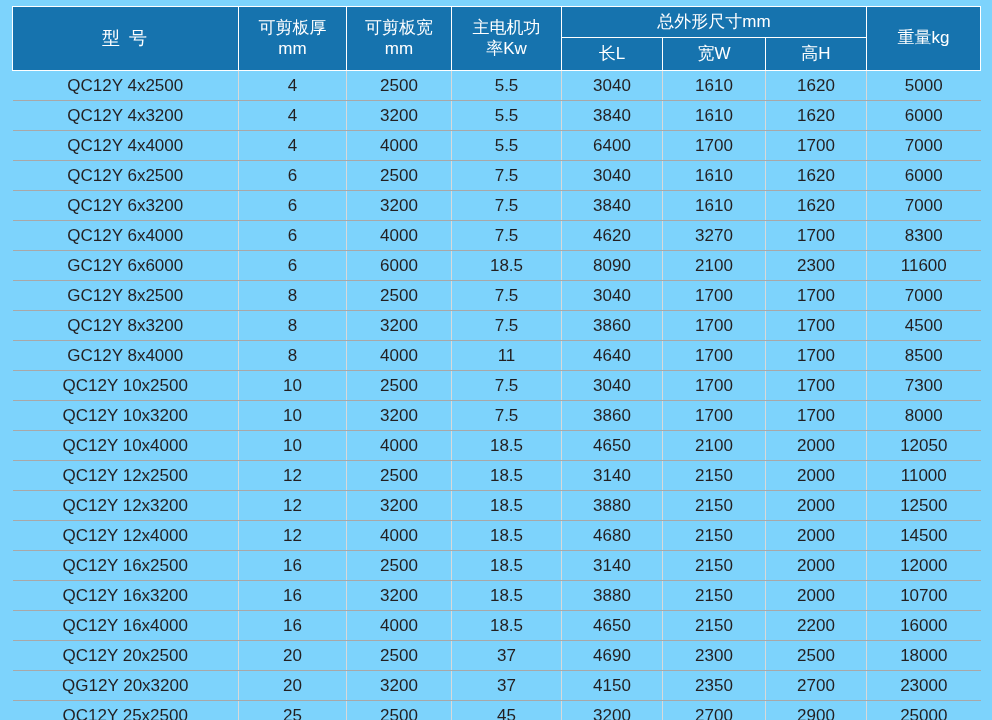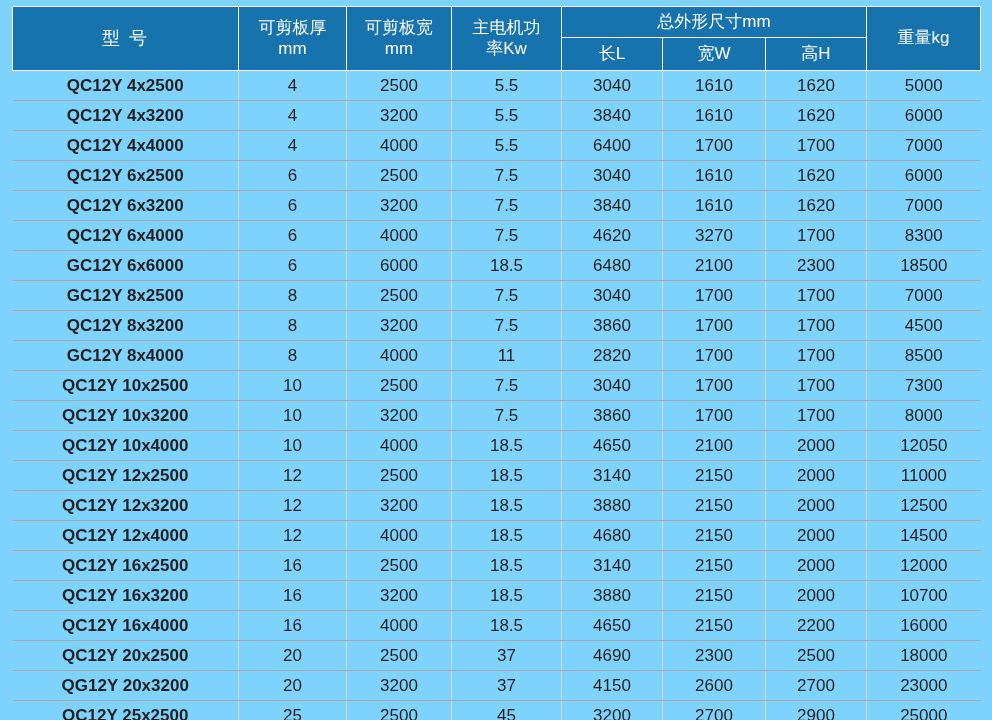--- a/index.html
+++ b/index.html
@@ -75,21 +75,20 @@
     font-size: 17px;
     color: #231f20;
     padding: 0;
     white-space: nowrap;
   }
   tbody tr:last-child td {
     border-bottom: 1px solid #a8a8a8;
   }
   tbody td.model-cell {
     font-size: 17px;
-    font-weight: bold;
   }
   
   tbody td.sep {
     border-left: 1px solid #d9d9d9;
   }
   thead tr:first-child th:first-child {
     border-left: 1px solid #ffffff;
   }
 </style>
 </head>
@@ -190,24 +189,24 @@
           <td class="sep">4620</td>
           <td class="sep">3270</td>
           <td class="sep">1700</td>
           <td class="sep">8300</td>
         </tr>
         <tr>
           <td class="model-cell">GC12Y 6x6000</td>
           <td class="sep">6</td>
           <td class="sep">6000</td>
           <td class="sep">18.5</td>
-          <td class="sep">6480</td>
+          <td class="sep">8090</td>
           <td class="sep">2100</td>
           <td class="sep">2300</td>
-          <td class="sep">18500</td>
+          <td class="sep">11600</td>
         </tr>
         <tr>
           <td class="model-cell">GC12Y 8x2500</td>
           <td class="sep">8</td>
           <td class="sep">2500</td>
           <td class="sep">7.5</td>
           <td class="sep">3040</td>
           <td class="sep">1700</td>
           <td class="sep">1700</td>
           <td class="sep">7000</td>
@@ -220,21 +219,21 @@
           <td class="sep">3860</td>
           <td class="sep">1700</td>
           <td class="sep">1700</td>
           <td class="sep">4500</td>
         </tr>
         <tr>
           <td class="model-cell">GC12Y 8x4000</td>
           <td class="sep">8</td>
           <td class="sep">4000</td>
           <td class="sep">11</td>
-          <td class="sep">2820</td>
+          <td class="sep">4640</td>
           <td class="sep">1700</td>
           <td class="sep">1700</td>
           <td class="sep">8500</td>
         </tr>
         <tr>
           <td class="model-cell">QC12Y 10x2500</td>
           <td class="sep">10</td>
           <td class="sep">2500</td>
           <td class="sep">7.5</td>
           <td class="sep">3040</td>
@@ -331,21 +330,21 @@
           <td class="sep">2300</td>
           <td class="sep">2500</td>
           <td class="sep">18000</td>
         </tr>
         <tr>
           <td class="model-cell">QG12Y 20x3200</td>
           <td class="sep">20</td>
           <td class="sep">3200</td>
           <td class="sep">37</td>
           <td class="sep">4150</td>
-          <td class="sep">2600</td>
+          <td class="sep">2350</td>
           <td class="sep">2700</td>
           <td class="sep">23000</td>
         </tr>
         <tr>
           <td class="model-cell">QC12Y 25x2500</td>
           <td class="sep">25</td>
           <td class="sep">2500</td>
           <td class="sep">45</td>
           <td class="sep">3200</td>
           <td class="sep">2700</td>

